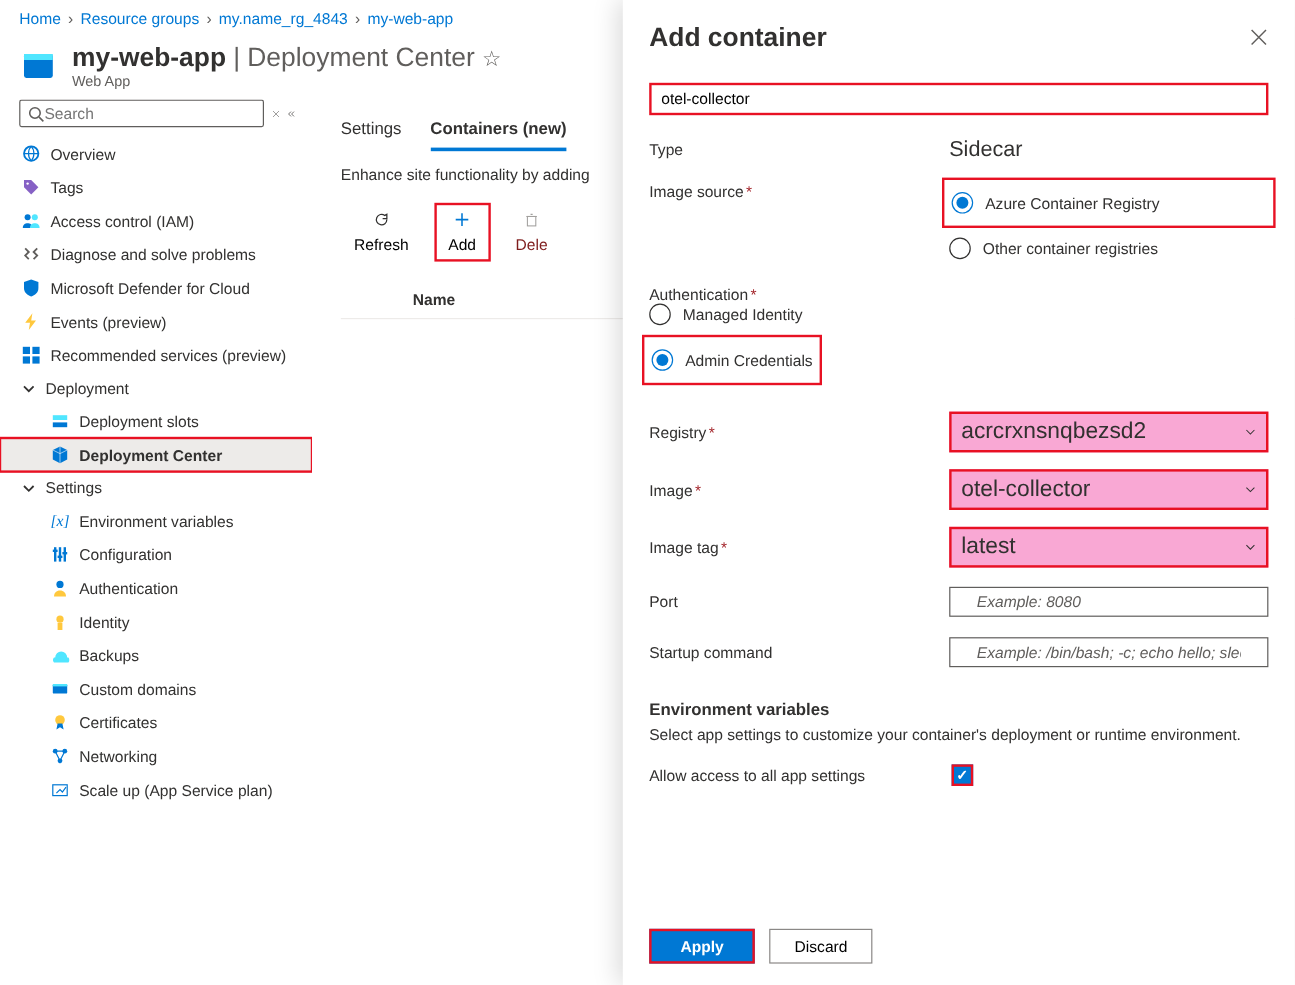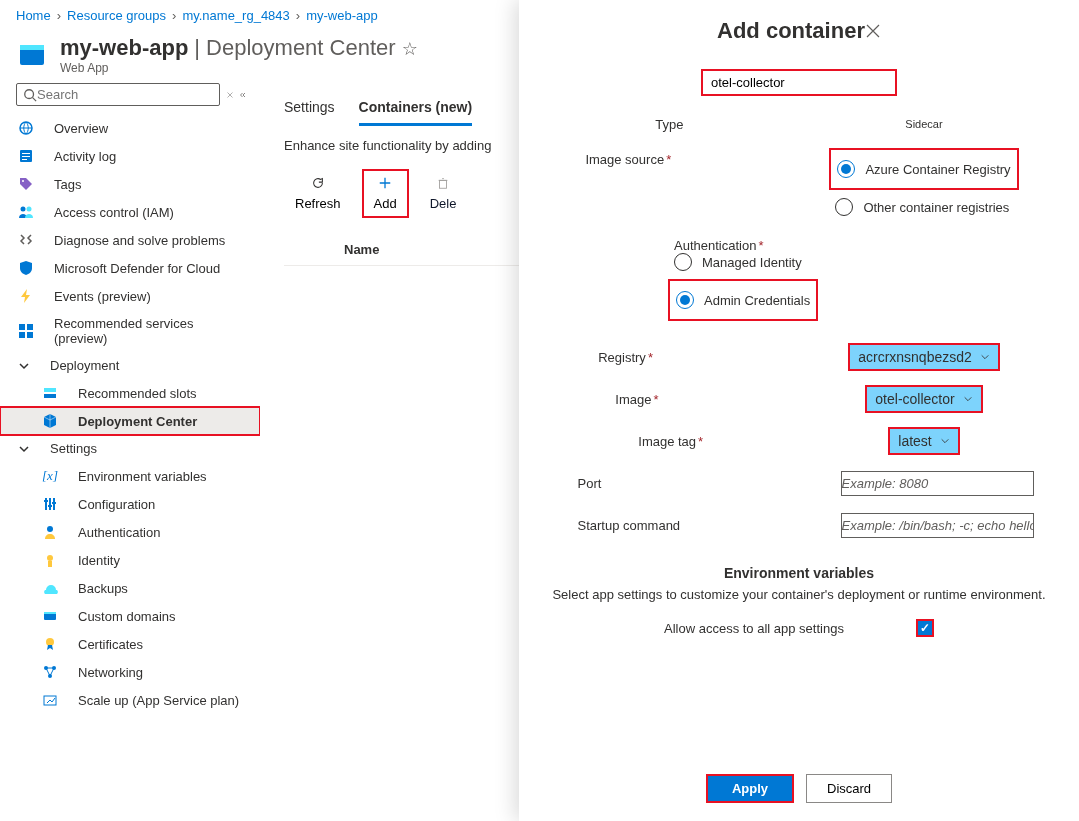--- a/index.html
+++ b/index.html
@@ -17,66 +17,66 @@
 .subtitle { font-size: 12px; color: #605e5c; }
 .star { color: #605e5c; font-size: 18px; cursor: pointer; }
 .main-layout { display: flex; height: calc(100% - 80px); }
 .sidebar { width: 260px; border-right: none; overflow: hidden; }
 .search-row { display: flex; align-items: center; padding: 0 12px 8px 16px; gap: 6px; }
 .search-wrap { flex: 1; border: 1px solid #605e5c; border-radius: 2px; display: flex; align-items: center; padding: 3px 6px; }
 .search-wrap input { border: none; outline: none; flex: 1; font-size: 13px; }
 .search-icon { width: 14px; height: 14px; color: #605e5c; }
 .pin-icon, .collapse-icon { width: 14px; height: 14px; color: #605e5c; cursor: pointer; }
 .nav-list { list-style: none; }
-.nav-item { display: flex; align-items: center; padding: 6px 10px 6px 18px; gap: 20px; cursor: pointer; font-size: 13px; }
+.nav-item { display: flex; align-items: center; padding: 6px 10px 6px 18px; gap: 8px; cursor: pointer; font-size: 13px; text-align: center; }
 .nav-item.selected { background: #edebe9; font-weight: 600; }
 .nav-item.section { font-weight: 400; }
 .nav-item .chev { width: 12px; height: 12px; transform: rotate(90deg); color: #323130; }
 .nav-item .icn { width: 16px; height: 16px; flex-shrink: 0; display: inline-flex; align-items: center; justify-content: center; }
 .nav-item.sub { padding-left: 42px; }
 .highlight-red { outline: 2px solid #e81123; outline-offset: -1px; }
 .content { flex: 1; padding: 8px 0 0 24px; overflow: hidden; }
 .tabs { display: flex; gap: 24px; border-bottom: none; margin-bottom: 12px; }
 .tab { padding: 8px 0; cursor: pointer; font-size: 14px; color: #323130; border-bottom: 3px solid transparent; }
 .tab.active { border-bottom-color: #0078d4; font-weight: 600; }
 .desc { font-size: 13px; margin: 8px 0 16px 0; }
 .toolbar { display: flex; align-items: center; gap: 10px; margin-bottom: 16px; }
 .tbtn { display: inline-flex; align-items: center; gap: 6px; padding: 5px 10px; border: 1px solid transparent; background: #fff; font-size: 13px; cursor: pointer; flex-direction: column; }
 .tbtn.outlined { border: 2px solid #e81123; }
 .tbtn svg { width: 14px; height: 14px; }
 .col-header { font-weight: 600; padding: 8px 0 8px 60px; border-bottom: 1px solid #edebe9; }
 
-.panel { position: absolute; top: 0; right: 0; width: 560px; height: 100%; background: #fff; box-shadow: -4px 0 20px rgba(0,0,0,0.15); padding: 18px 22px; overflow-y: auto; display: flex; flex-direction: column; align-items: center; }
+.panel { position: absolute; top: 0; right: 0; width: 560px; height: 100%; background: #fff; box-shadow: -4px 0 20px rgba(0,0,0,0.15); padding: 18px 22px; overflow-y: auto; display: flex; flex-direction: column; }
 .panel-header { display: flex; justify-content: space-between; align-items: center; margin-bottom: 24px; }
 .panel-title { font-size: 22px; font-weight: 600; }
 .close-x { width: 16px; height: 16px; cursor: pointer; color: #605e5c; }
 .form-row { display: flex; align-items: center; margin-bottom: 14px; min-height: 28px; }
 .form-row.tall { align-items: flex-start; }
 .form-label { width: 250px; font-size: 13px; flex-shrink: 0; }
 .form-label .req { color: #a4262c; margin-left: 2px; }
 .form-control { flex: 1; }
 .text-input { width: 100%; padding: 4px 8px; border: 1px solid #605e5c; font-size: 13px; font-family: inherit; }
 .text-input.hl { border: 2px solid #e81123; }
-.select-wrap { position: relative; width: 100%; border: 1px solid #605e5c; padding: 4px 26px 4px 8px; font-size: 14px; background: #7dd3fc; cursor: pointer; }
+.select-wrap { position: relative; width: 100%; border: 1px solid #605e5c; padding: 4px 26px 4px 8px; font-size: 19px; background: #f9a8d4; cursor: pointer; }
 .select-wrap.hl { border: 2px solid #e81123; }
 .select-wrap .chev { position: absolute; right: 8px; top: 50%; transform: translateY(-50%) rotate(90deg); width: 10px; height: 10px; }
 .radio-group { display: flex; flex-direction: column; gap: 12px; }
 .radio-row { display: flex; align-items: center; gap: 10px; cursor: pointer; }
 .radio-row.hl { border: 2px solid #e81123; padding: 10px 6px; margin: -4px -6px; }
 .radio { width: 18px; height: 18px; border: 1px solid #323130; border-radius: 50%; position: relative; flex-shrink: 0; }
 .radio.checked { border-color: #0078d4; }
 .radio.checked::after { content: ""; position: absolute; top: 3px; left: 3px; width: 10px; height: 10px; border-radius: 50%; background: #0078d4; }
-.static-val { font-size: 11px; }
+.static-val { font-size: 18px; }
 .section-head { font-weight: 600; font-size: 14px; margin-top: 12px; margin-bottom: 6px; }
 .section-desc { font-size: 13px; margin-bottom: 12px; }
 .checkbox { width: 18px; height: 18px; background: #0078d4; border: 2px solid #e81123; display: inline-flex; align-items: center; justify-content: center; color: #fff; font-size: 12px; font-weight: bold; cursor: pointer; margin-left: 2px; }
 .panel-footer { display: flex; gap: 12px; margin-top: auto; padding-top: 20px; }
 .btn-primary { background: #0078d4; color: #fff; border: 2px solid #e81123; padding: 5px 24px; font-size: 13px; font-weight: 600; cursor: pointer; }
 .btn-secondary { background: #fff; border: 1px solid #8a8886; padding: 5px 20px; font-size: 13px; cursor: pointer; }
-.placeholder-input { width: 100%; padding: 4px 0; border: 1px solid #605e5c; font-size: 13px; font-style: italic; color: #605e5c; font-family: inherit; margin-left: 13px; }
+.placeholder-input { width: 100%; padding: 4px 22px; border: 1px solid #605e5c; font-size: 13px; font-style: italic; color: #605e5c; font-family: inherit; }
 .placeholder-input::placeholder { font-style: italic; color: #605e5c; }
 </style>
 </head>
 <body>
 
 <div class="breadcrumb">
   <a href="#">Home</a>
   <span class="sep">›</span>
   <a href="#">Resource groups</a>
   <span class="sep">›</span>
@@ -126,31 +126,20 @@
             <svg viewBox="0 0 16 16">
               <circle cx="8" cy="8" r="6" fill="none" stroke="#0078d4" stroke-width="1.5"></circle>
               <path d="M2 8h12M8 2c3 3 3 9 0 12M8 2c-3 3-3 9 0 12" stroke="#0078d4" fill="none"></path>
             </svg>
           </span>
           <span>Overview</span>
         </li>
       <li class="nav-item">
           <span class="icn">
             <svg viewBox="0 0 16 16">
-              <rect x="2" y="2" width="12" height="12" fill="#0078d4" rx="1"></rect>
-              <rect x="4" y="5" width="8" height="1" fill="#fff"></rect>
-              <rect x="4" y="8" width="8" height="1" fill="#fff"></rect>
-              <rect x="4" y="11" width="5" height="1" fill="#fff"></rect>
-            </svg>
-          </span>
-          <span>Activity log</span>
-        </li>
-      <li class="nav-item">
-          <span class="icn">
-            <svg viewBox="0 0 16 16">
               <path d="M2 2h6l6 6-6 6-6-6z" fill="#8661c5"></path>
               <circle cx="5" cy="5" r="1" fill="#fff"></circle>
             </svg>
           </span>
           <span>Tags</span>
         </li>
       <li class="nav-item">
           <span class="icn">
             <svg viewBox="0 0 16 16">
               <circle cx="5" cy="5" r="2.5" fill="#0078d4"></circle>
@@ -202,21 +191,21 @@
           </svg>
           <span>Deployment</span>
         </li>
       <li class="nav-item sub">
           <span class="icn">
             <svg viewBox="0 0 16 16">
               <rect x="2" y="3" width="12" height="4" fill="#50e6ff"></rect>
               <rect x="2" y="9" width="12" height="4" fill="#0078d4"></rect>
             </svg>
           </span>
-          <span>Recommended slots</span>
+          <span>Deployment slots</span>
         </li>
     </ul>
     <div class="highlight-red" style="margin:0;">
       <ul class="nav-list">
         <li class="nav-item sub selected">
             <span class="icn">
               <svg viewBox="0 0 16 16">
                 <path d="M8 1l6 3v8l-6 3-6-3V4z" fill="#0078d4"></path>
                 <path d="M8 1v14M2 4l6 3 6-3" stroke="#fff" stroke-width="0.5" fill="none"></path>
               </svg>
@@ -328,21 +317,21 @@
             <path d="M13 8a5 5 0 11-2-4l2-1v4h-4" fill="none" stroke="#323130" stroke-width="1.2"></path>
           </svg>
           <span>Refresh</span>
         </button>
       <button class="tbtn outlined">
           <svg viewBox="0 0 16 16">
             <path d="M8 2v12M2 8h12" stroke="#0078d4" stroke-width="1.5"></path>
           </svg>
           <span>Add</span>
         </button>
-      <button class="tbtn" style="color:#0f172a;">
+      <button class="tbtn" style="color:#7f1d1d;">
           <svg viewBox="0 0 16 16">
             <rect x="4" y="5" width="8" height="9" fill="none" stroke="#a19f9d"></rect>
             <path d="M3 5h10M7 3h2" stroke="#a19f9d"></path>
           </svg>
           <span>Dele</span>
         </button>
     </div>
     <div class="col-header">Name</div>
   </div>
 </div>

